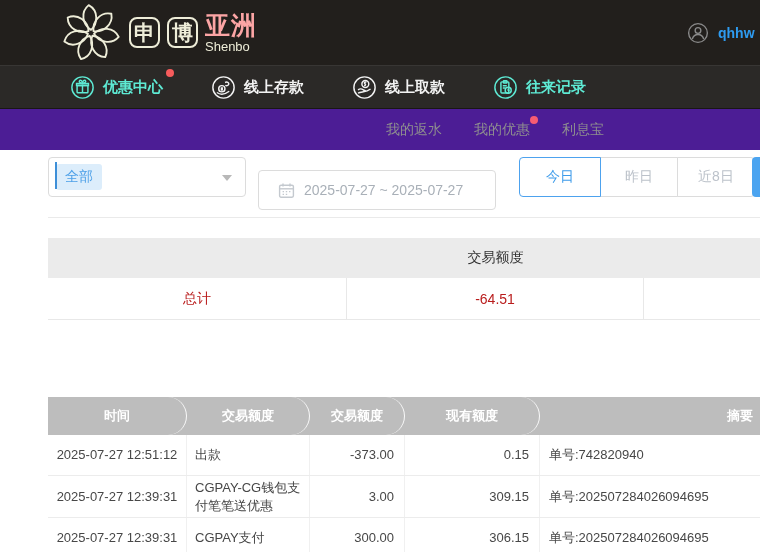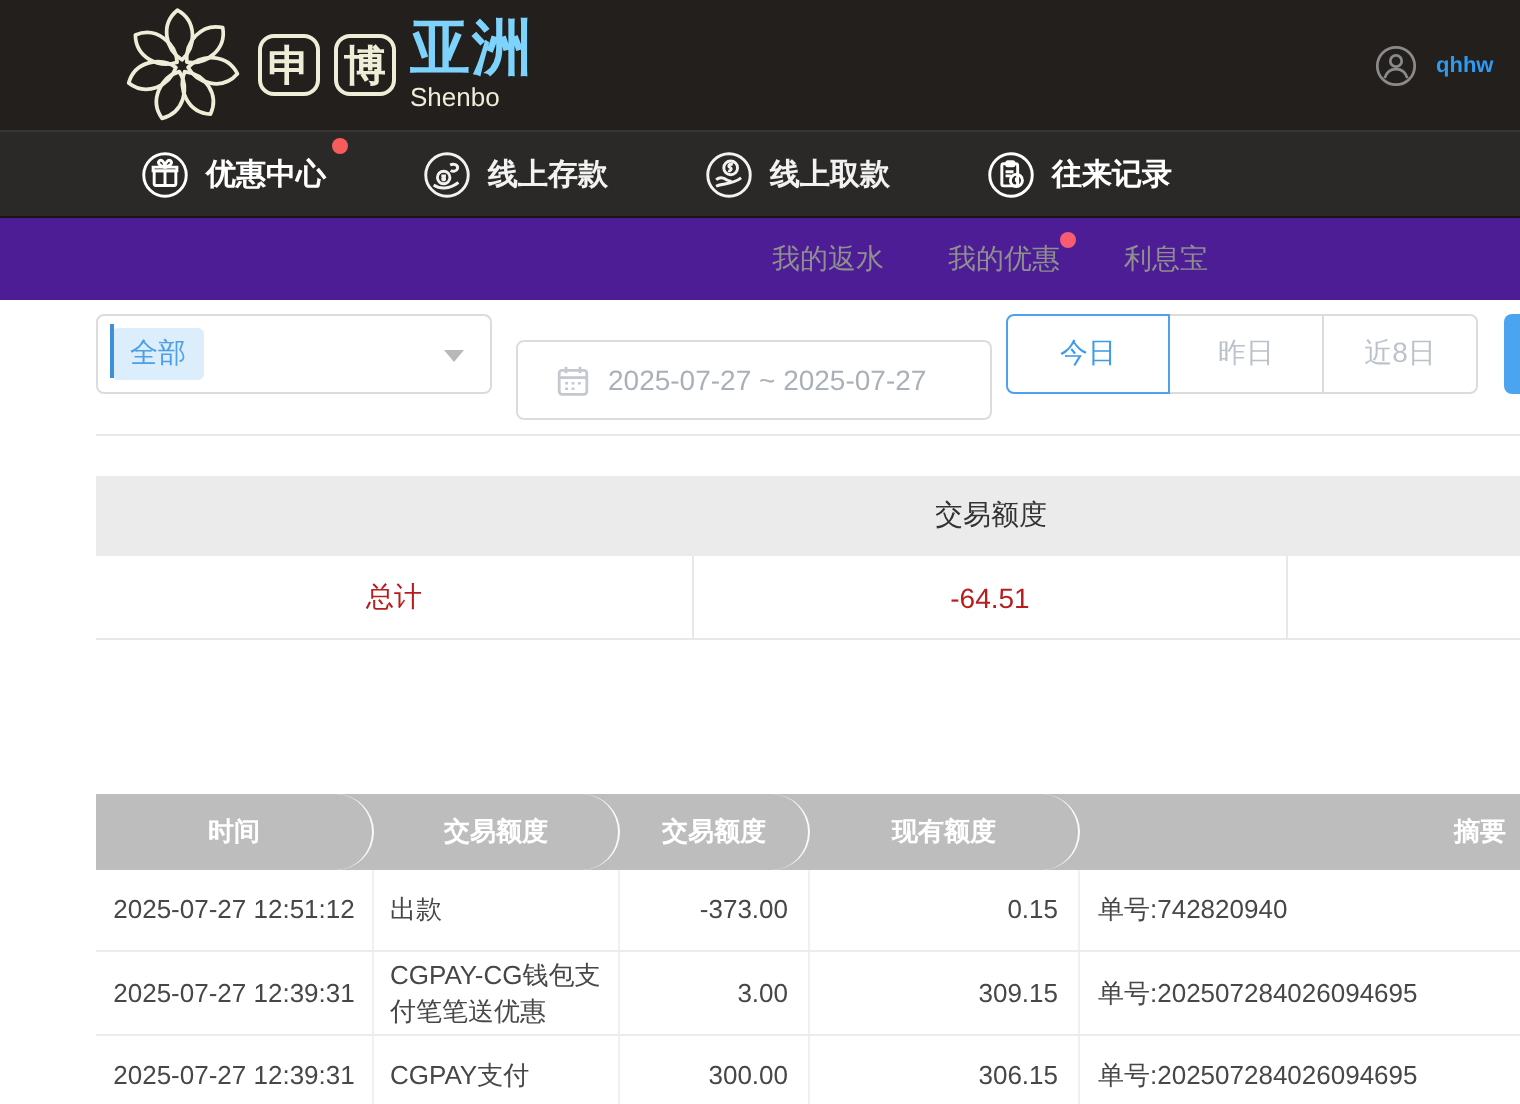--- a/index.html
+++ b/index.html
@@ -10,32 +10,32 @@
     width:760px; height:552px;
   }
   
   .header { position:absolute; left:0; top:0; width:760px; height:65px; background:#221F1C; }
   .logo-wrap { position:absolute; left:60px; top:1px; height:63px; display:flex; align-items:center; }
   .logo-flower { width:62px; height:62px; }
   .logo-box { width:31px; height:31px; border:2px solid #EEEDD8; border-radius:8px;
     color:#EEEDD8; font-size:21px; font-weight:bold; display:flex; align-items:center; justify-content:center;
     margin-left:7px; }
   .logo-right { margin-left:7px; display:flex; flex-direction:column; line-height:1; }
-  .logo-region { color:#7dd3fc; font-size:30px; font-weight:600; letter-spacing:1px; }
+  .logo-region { color:#fca5a5; font-size:25px; font-weight:600; letter-spacing:1px; }
   .logo-en { color:#EEEDD8; font-size:13px; margin-top:2px; }
   .user-area { position:absolute; left:687px; top:0; height:65px; display:flex; align-items:center; gap:9px; }
   .user-icon { width:22px; height:22px; color:#8A8A8A; }
-  .user-name { color:#2E9BF0; font-size:11px; font-weight:600; white-space:nowrap; }
+  .user-name { color:#2E9BF0; font-size:14px; font-weight:600; white-space:nowrap; }
   
   .nav { position:absolute; left:0; top:65px; width:760px; height:43px; background:#2B2927;
     border-top:1px solid #383634; display:flex; align-items:center; padding-left:70px; gap:48px; }
   .nav-item { display:flex; align-items:center; gap:8px; color:#F2F2F2; font-size:15px; font-weight:600;
     position:relative; white-space:nowrap; cursor:pointer; }
   .nav-item.first { margin-right:20px; }
-  .nav-item.active { color:#ffffff; }
+  .nav-item.active { color:#5eead4; }
   .nav-icon { width:25px; height:25px; }
   .nav-dot { position:absolute; top:-6px; right:-11px; width:8px; height:8px; border-radius:50%; background:#F75C5C; }
   
   .subnav { position:absolute; left:0; top:108px; width:760px; height:42px; background:#4c1d95;
     border-top:1px solid #191715; display:flex; align-items:center; padding-left:386px; gap:32px; }
   .subnav-item { color:#8F8F8F; font-size:14px; position:relative; white-space:nowrap; cursor:pointer; }
   .subnav-dot { position:absolute; top:-5px; right:-8px; width:8px; height:8px; border-radius:50%; background:#F75C72; }
   
   .select-box { position:absolute; left:48px; top:157px; width:198px; height:40px;
     border:1px solid #DCDCDC; border-radius:4px; background:#fff; display:flex; align-items:center; }
@@ -45,21 +45,21 @@
   .select-arrow { position:absolute; right:13px; top:17px; width:0; height:0;
     border-left:5px solid transparent; border-right:5px solid transparent; border-top:6px solid #B8B8B8; }
   .date-box { position:absolute; left:258px; top:157px; width:238px; height:40px;
     border:1px solid #DCDCDC; border-radius:4px; background:#fff; display:flex; align-items:center;
     padding-left:19px; gap:9px;margin-top:13px; }
   .date-text { color:#A9B0B8; font-size:14px; white-space:nowrap; }
   .cal-icon { width:17px; height:17px; color:#C4C9CF; }
   .range-group { position:absolute; left:503px; top:157px; height:40px; display:flex; }
   .range-btn { width:78px; height:40px; background:#fff; border:1px solid #DCDCDC; margin-left:-1px;
     color:#BCC2CA; font-size:14px; display:flex; align-items:center; justify-content:center; cursor:pointer; }
-  .range-btn.first { width:82px; margin-left:0; border-radius:4px 0 0 4px; }
+  .range-btn.first { width:82px; margin-left:16px; border-radius:4px 0 0 4px; }
   .range-btn.last { border-radius:0 4px 4px 0; }
   .range-btn.active { border:1px solid #4DA2EE; color:#3D9BEA; z-index:2; }
   .query-btn { position:absolute; left:752px; top:157px; width:40px; height:40px;
     background:#4BA4F0; border-radius:4px; border:none; cursor:pointer; }
   .divider { position:absolute; left:48px; top:217px; width:712px; height:1px; background:#EAEAEA; }
   
   .summary { position:absolute; left:48px; top:238px; width:900px; }
   .summary-head { height:40px; background:#EBEBEB; display:flex; }
   .summary-head .cell { display:flex; align-items:center; justify-content:center;
     font-size:14px; color:#333; }

